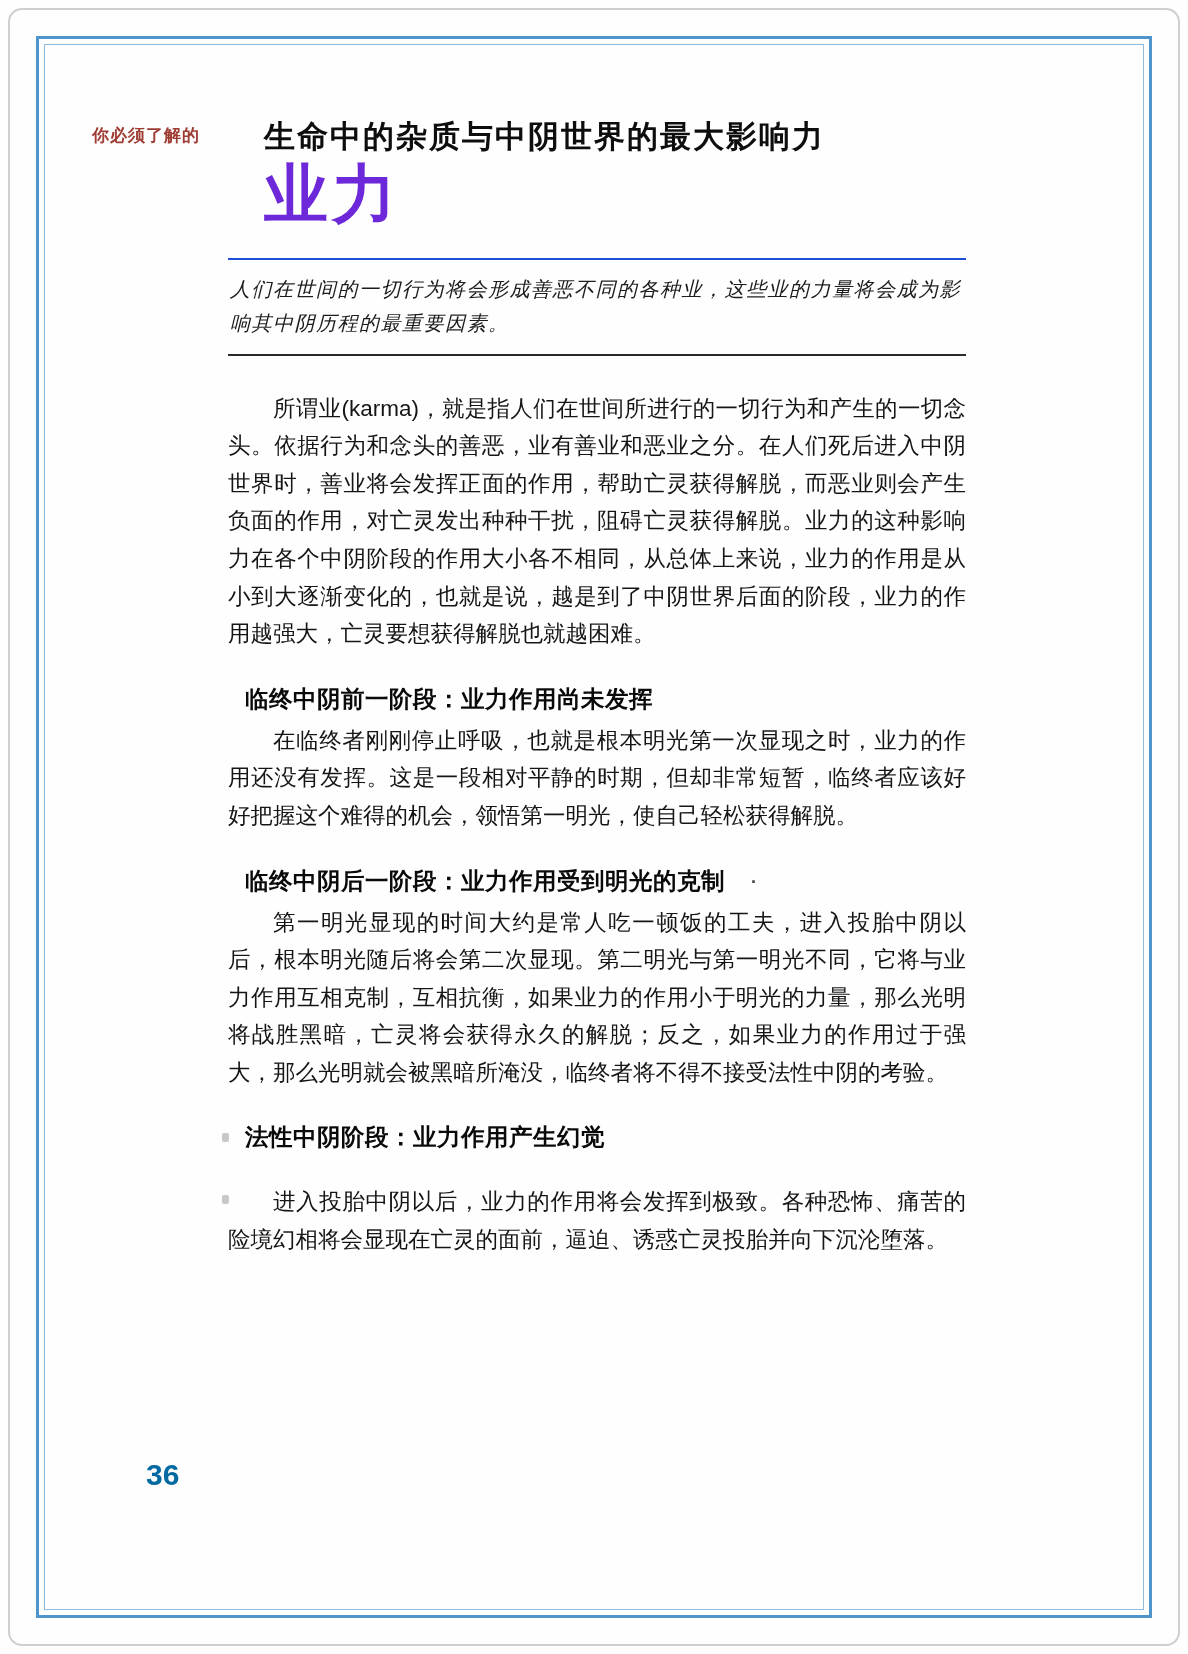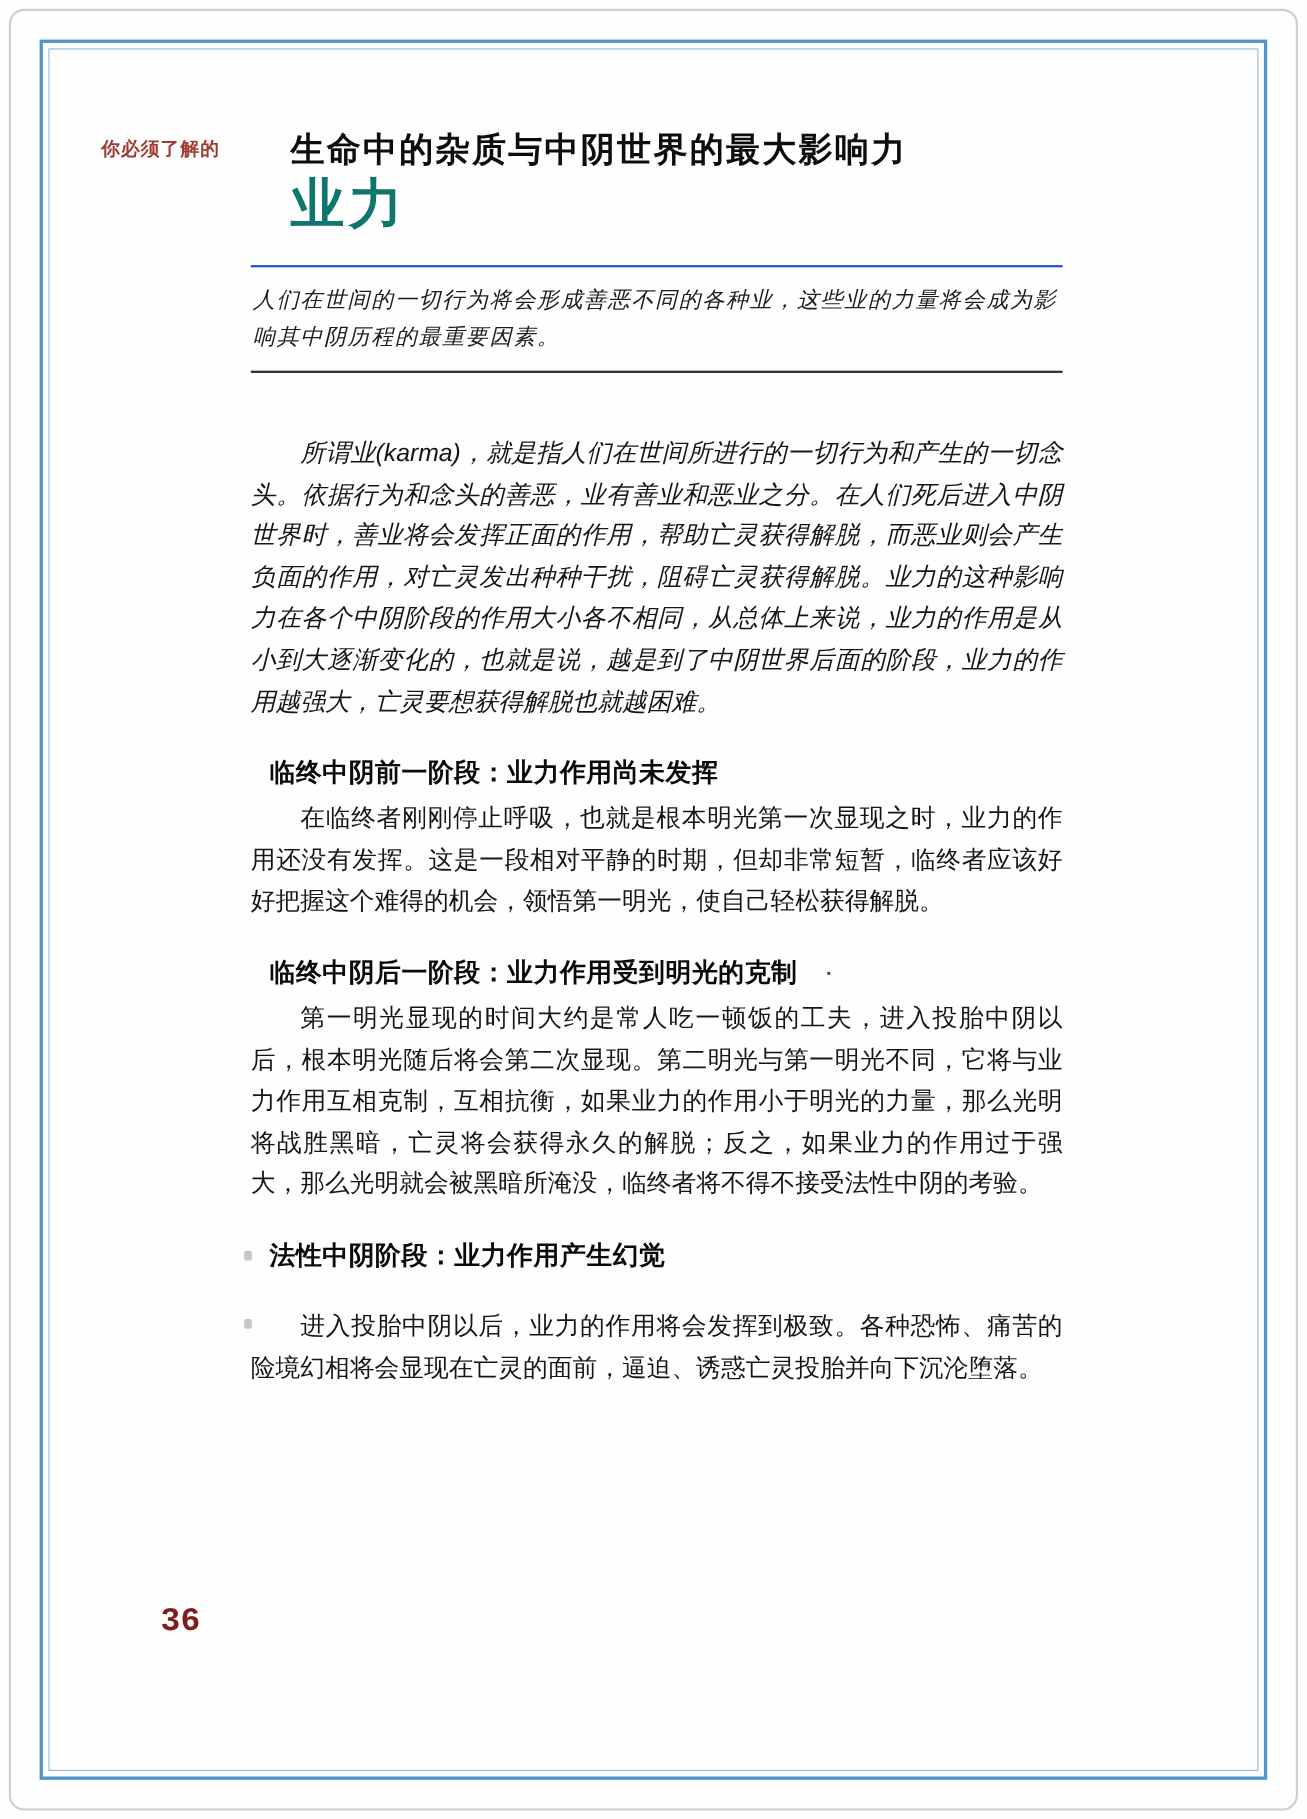--- a/index.html
+++ b/index.html
@@ -49,23 +49,23 @@
     font-family:"DejaVu Serif","Liberation Serif",serif;
     font-weight:bold;
     font-size:31px;
     letter-spacing:2px;
     color:#0d0d0d;
     line-height:1.2;
   }
   .main-title{
     font-family:"DejaVu Serif","Liberation Serif",serif;
     font-weight:bold;
-    font-size:49px;
+    font-size:64px;
     letter-spacing:4px;
-    color:#0f766e;
+    color:#6d28d9;
     margin-top:4px;
     line-height:1.1;
   }
   .lede{
     margin-top:28px;
     border-top:2px solid #1d4ed8;
     border-bottom:2px solid #2a2a2a;
     padding:12px 2px 14px 2px;
   }
   .lede-text{
@@ -77,21 +77,21 @@
     color:#1c1c1c;
   }
   .body-par{
     font-size:22.5px;
     line-height:37.6px;
     text-align:justify;
     text-indent:2em;
     color:#151515;
     margin:0;
   }
-  .par-intro{margin-top:54px;font-style:italic;}
+  .par-intro{margin-top:34px;}
   .section{margin-top:12px;}
   .section-heading{
     position:relative;
     font-size:23.5px;
     font-weight:bold;
     color:#0a0a0a;
     padding-left:17px;
     margin:30px 0 7px 0;
     letter-spacing:0.5px;
   }
@@ -105,24 +105,24 @@
   }
   .stray-dot{
     display:inline-block;
     margin-left:26px;
     color:#444;
     font-size:18px;
     vertical-align:middle;
   }
   .page-number{
     position:absolute;left:146px;top:1458px;
-    font-family:Liberation Mono, monospace;
+    font-family:Liberation Sans, sans-serif;
     font-weight:bold;
     font-size:30px;
-    color:#7f1d1d;
+    color:#0369a1;
   }
 </style>
 </head>
 <body>
 
 <div class="page">
   <div class="frame-gray"></div>
   <div class="frame-blue-outer"></div>
   <div class="frame-blue-inner"></div>
 

